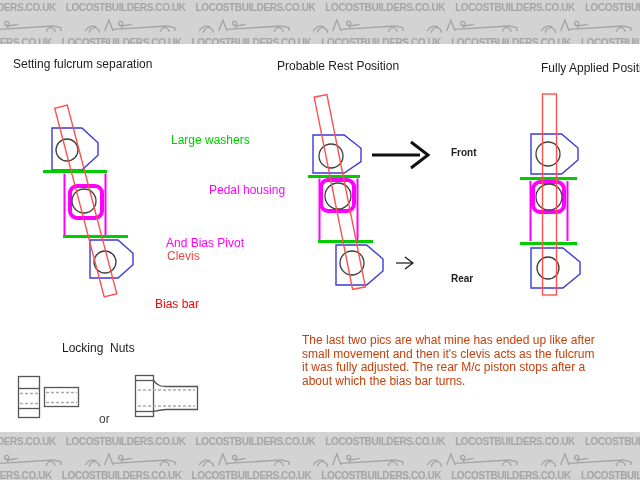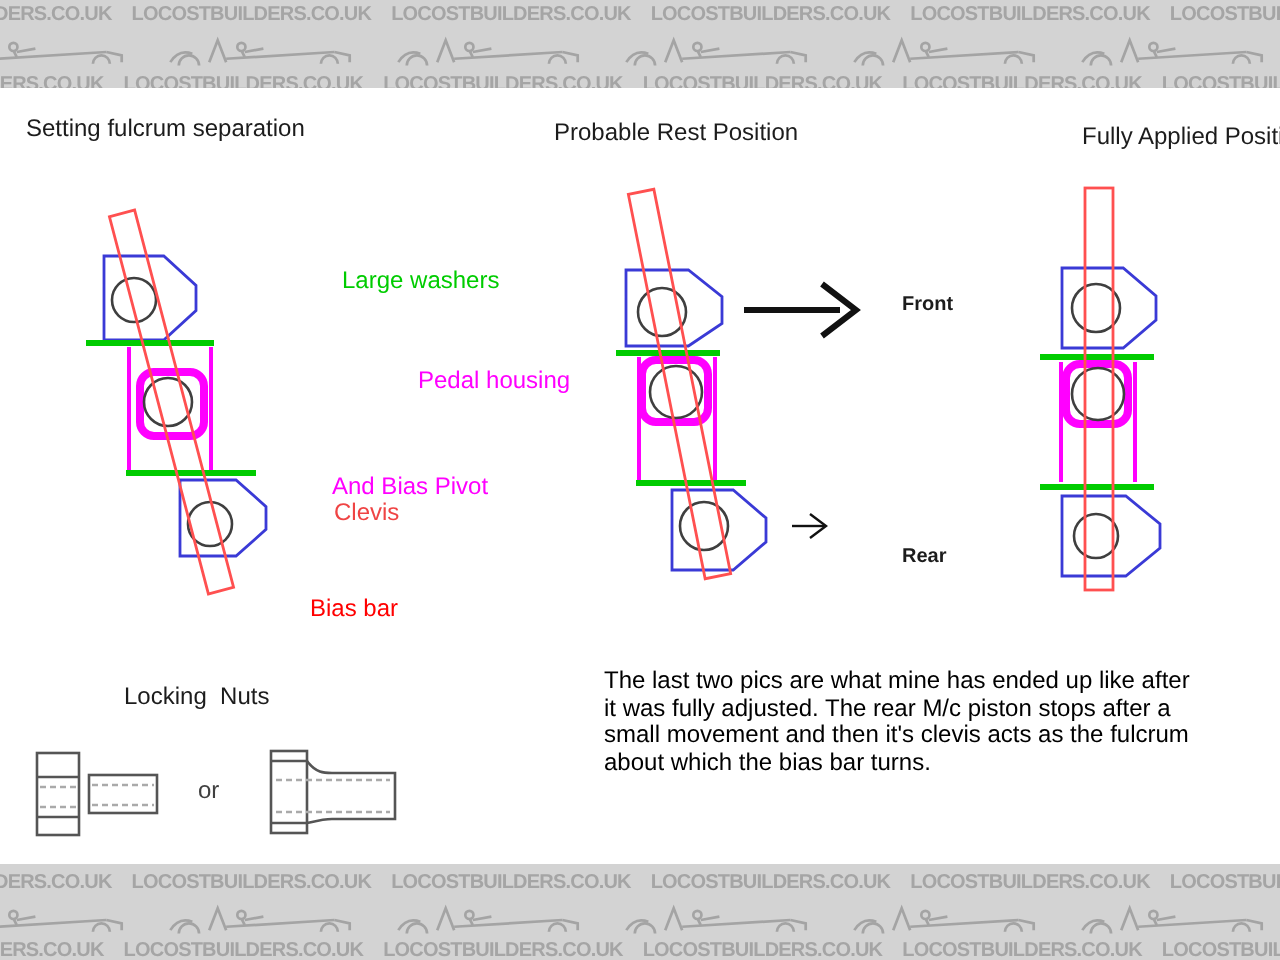--- a/index.html
+++ b/index.html
@@ -19,24 +19,24 @@
   .wm-logo-row svg{flex:none;}
   
   #vector-layer{position:absolute;left:0;top:0;z-index:1;}
   
   .lbl{position:absolute;z-index:2;font-size:12px;color:#1c1c1c;white-space:nowrap;}
   .lbl.small-bold{font-size:10px;font-weight:bold;}
   .green{color:#00cc00;}
   .magenta{color:#ff00ff;}
   .blue{color:#ef4444;}
   .red{color:#ff0000;}
-  .gray{color:#404040;}
+  .gray{color:#404040;margin-top:24px;}
   .pre{white-space:pre;}
   #note-block{position:absolute;left:302px;top:334px;z-index:2;}
-  #note-block div{font-size:12px;line-height:13.5px;color:#000000;white-space:nowrap;}
+  #note-block div{font-size:12px;line-height:13.5px;color:#c2410c;white-space:nowrap;}
 </style>
 </head>
 <body>
 
 <div id="screen">
 
   <div class="wm-band" id="wm-top">
     <div class="wm-text-row" style="top:2px;left:-64px;">
       <span>LOCOSTBUILDERS.CO.UK</span>
       <span>LOCOSTBUILDERS.CO.UK</span>
@@ -309,18 +309,18 @@
   <div class="lbl red" style="left:155px;top:297px;">Bias bar</div>
 
   <div class="lbl small-bold" style="left:451px;top:147px;">Front</div>
   <div class="lbl small-bold" style="left:451px;top:258px;margin-top:15px;">Rear</div>
 
   <div class="lbl pre" style="left:62px;top:341px;">Locking  Nuts</div>
   <div class="lbl gray" style="left:99px;top:388px;">or</div>
 
   <div id="note-block">
     <div>The last two pics are what mine has ended up like after</div>
+    <div>small movement and then it's clevis acts as the fulcrum</div>
     <div>it was fully adjusted. The rear M/c piston stops after a</div>
-    <div>small movement and then it's clevis acts as the fulcrum</div>
     <div>about which the bias bar turns.</div>
   </div>
 
 </div>
 
 </body></html>

